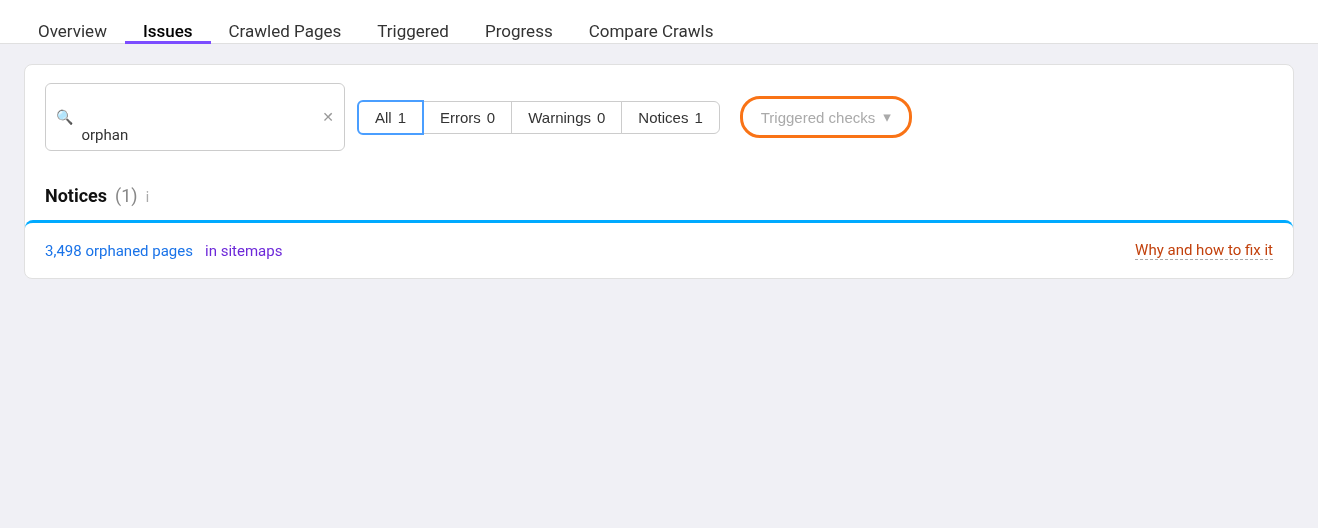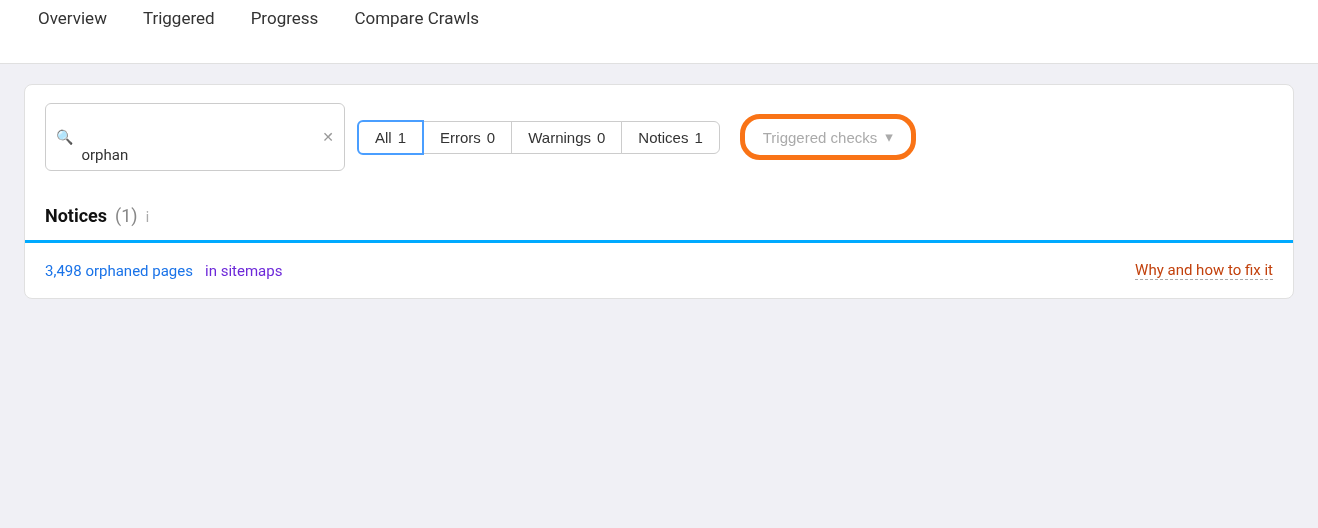--- a/index.html
+++ b/index.html
@@ -7,24 +7,24 @@
       font-family: -apple-system, BlinkMacSystemFont, 'Segoe UI', Roboto, sans-serif;
       background: #f0f0f5;
       width: 1318px;
       min-height: 528px;
     }
 
     
     .nav-bar {
       background: #fff;
       border-bottom: 1px solid #e0e0e0;
-      padding: 8px 20px;
-      display: flex;
-      align-items: flex-start;
-      height: 64px;
+      padding: 0 20px;
+      display: flex;
+      align-items: flex-end;
+      height: 44px;
     }
     .nav-item {
       display: flex;
       align-items: center;
       padding: 0 18px;
       font-size: 17px;
       color: #333;
       cursor: pointer;
       border-bottom: 3px solid transparent;
       margin-bottom: -1px;
@@ -117,21 +117,21 @@
     .filter-btn .count {
       font-size: 15px;
       color: #333;
     }
 
     .triggered-checks-btn {
       display: flex;
       align-items: center;
       gap: 8px;
       padding: 9px 18px;
-      border: 5px solid #f97316;
+      border: 3px solid #f97316;
       border-radius: 20px;
       background: #fff;
       cursor: pointer;
       font-size: 15px;
       color: #aaa;
       margin-left: 8px;
     }
 
     
     .section-header {
@@ -152,20 +152,21 @@
     }
     .info-icon {
       color: #aaa;
       font-size: 15px;
       cursor: pointer;
     }
 
     
     .issues-list {
       border-top: 3px solid #00aaff;
+      border-radius: 8px;
     }
 
     .issue-row {
       padding: 18px 20px;
       border-bottom: 1px solid #e8e8e8;
       display: flex;
       align-items: center;
       gap: 12px;
       font-size: 15px;
       color: #333;
@@ -190,20 +191,26 @@
     .row-text {
       color: #6d28d9;
     }
   </style>
 </head>
 <body>
 
 <div class="nav-bar">
   <div class="nav-item">
     <span>Overview</span>
+  </div>
+  <div class="nav-item active">
+    <span>Issues</span>
+  </div>
+  <div class="nav-item">
+    <span>Crawled Pages</span>
   </div>
   <div class="nav-item">
     <span>Triggered</span>
   </div>
   <div class="nav-item">
     <span>Progress</span>
   </div>
   <div class="nav-item">
     <span>Compare Crawls</span>
   </div>

